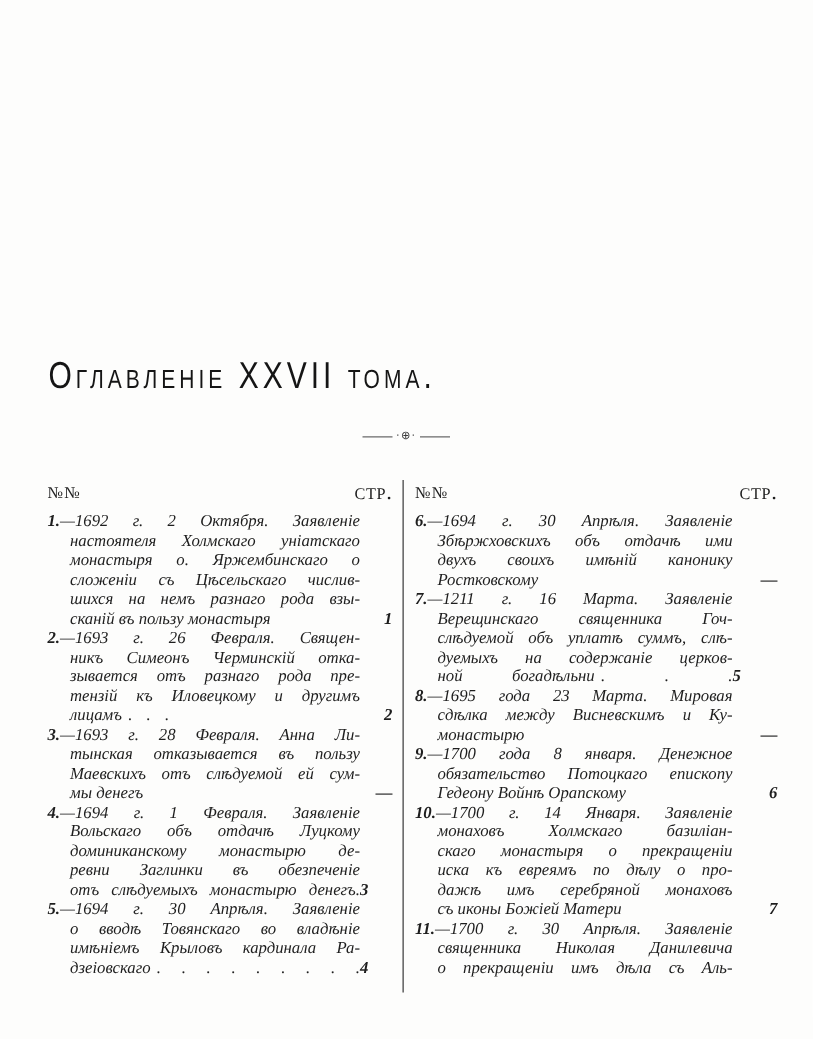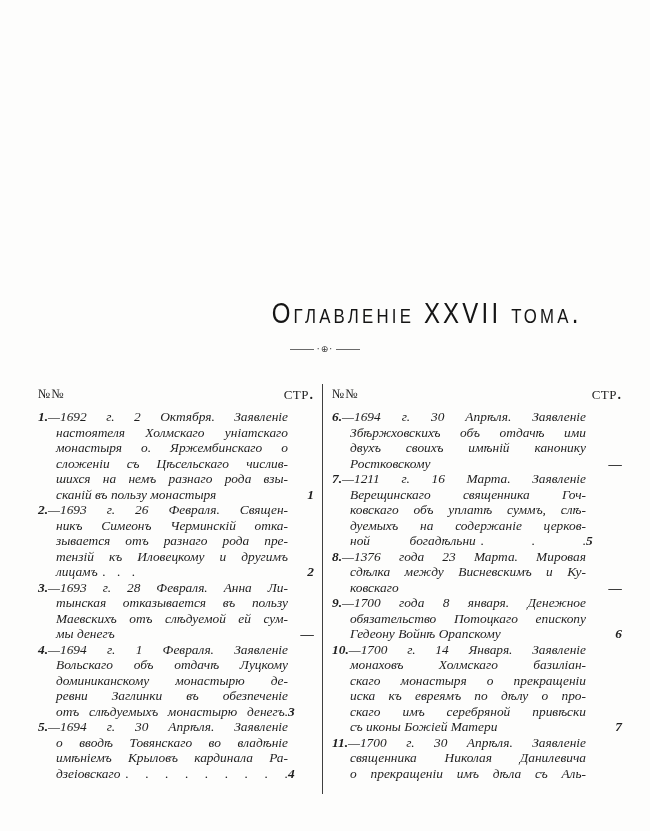--- a/index.html
+++ b/index.html
@@ -1,21 +1,21 @@
 <!DOCTYPE html>
 <html><head>
 <meta charset="utf-8">
 <style>
   html,body{margin:0;padding:0;}
   body{width:650px;height:831px;overflow:hidden;background:#ffffff;}
   .paper{position:relative;width:650px;height:831px;background:#fdfdfc;
          font-family:"Liberation Serif","DejaVu Serif",serif;color:#1e1e1e;}
 
   
-  .title-wrap{position:absolute;top:297px;left:0;width:620px;text-align:right;}
+  .title-wrap{position:absolute;top:285px;left:0;width:620px;text-align:left;}
   .title{display:inline-block;font-family:"Liberation Sans","DejaVu Sans",sans-serif;
          font-variant:small-caps;font-size:30px;line-height:32px;letter-spacing:4px;
          color:#151515;transform:scaleX(0.8);transform-origin:center;white-space:nowrap;}
 
   
   .ornament{position:absolute;top:345px;left:0;width:650px;display:flex;
             justify-content:center;align-items:center;}
   .orn-line{width:24px;height:1px;background:#6a6a6a;}
   .orn-core{font-size:9px;line-height:9px;letter-spacing:1px;color:#3a3a3a;padding:0 3px;
             font-family:"DejaVu Sans",sans-serif;}
@@ -122,43 +122,43 @@
         <div class="entry">
           <div class="ln f"><span class="num">6.</span><span>—1694 г. 30 Апрѣля. Заявленіе</span></div>
           <div class="ln f c">Збѣржховскихъ объ отдачѣ ими</div>
           <div class="ln f c">двухъ своихъ имѣній канонику</div>
           <div class="ln c"><span>Ростковскому</span><span class="pg">—</span></div>
         </div>
 
         <div class="entry">
           <div class="ln f"><span class="num">7.</span><span>—1211 г. 16 Марта. Заявленіе</span></div>
           <div class="ln f c">Верещинскаго священника Гоч-</div>
-          <div class="ln f c">ковскаго объ уплатѣ суммъ, слѣ-</div>
+          <div class="ln f c">слѣдуемой объ уплатѣ суммъ, слѣ-</div>
           <div class="ln f c">дуемыхъ на содержаніе церков-</div>
           <div class="ln f c"><span>ной богадѣльни</span><span class="dots">. . .</span><span class="pg">5</span></div>
         </div>
 
         <div class="entry">
-          <div class="ln f"><span class="num">8.</span><span>—1376 года 23 Марта. Мировая</span></div>
+          <div class="ln f"><span class="num">8.</span><span>—1695 года 23 Марта. Мировая</span></div>
           <div class="ln f c">сдѣлка между Висневскимъ и Ку-</div>
-          <div class="ln c"><span>ковскаго</span><span class="pg">—</span></div>
+          <div class="ln c"><span>монастырю</span><span class="pg">—</span></div>
         </div>
 
         <div class="entry">
           <div class="ln f"><span class="num">9.</span><span>—1700 года 8 января. Денежное</span></div>
           <div class="ln f c">обязательство Потоцкаго епископу</div>
           <div class="ln c"><span>Гедеону Войнѣ Орапскому</span><span class="pg">6</span></div>
         </div>
 
         <div class="entry">
           <div class="ln f"><span class="num">10.</span><span>—1700 г. 14 Января. Заявленіе</span></div>
           <div class="ln f c">монаховъ Холмскаго базиліан-</div>
           <div class="ln f c">скаго монастыря о прекращеніи</div>
           <div class="ln f c">иска къ евреямъ по дѣлу о про-</div>
-          <div class="ln f c">скаго имъ серебряной привѣски</div>
+          <div class="ln f c">дажѣ имъ серебряной монаховъ</div>
           <div class="ln c"><span>съ иконы Божіей Матери</span><span class="pg">7</span></div>
         </div>
 
         <div class="entry">
           <div class="ln f"><span class="num">11.</span><span>—1700 г. 30 Апрѣля. Заявленіе</span></div>
           <div class="ln f c">священника Николая Данилевича</div>
           <div class="ln f c">о прекращеніи имъ дѣла съ Аль-</div>
         </div>
 
       </div>

